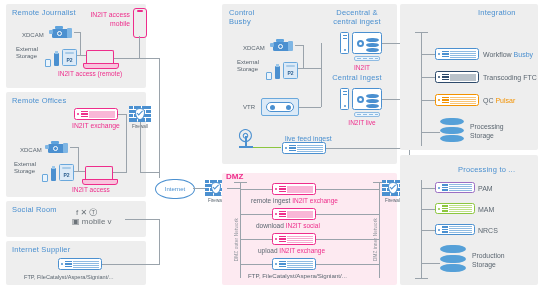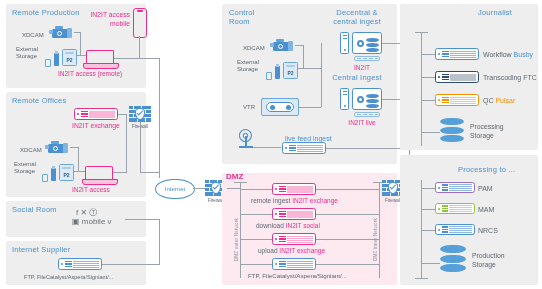--- a/index.html
+++ b/index.html
@@ -115,21 +115,21 @@
   .vtr .tape:before{left:2.5px;} .vtr .tape:after{right:2.5px;}
   
   .ant{position:absolute;color:#4b90d0;font-size:17px;line-height:17px;}
   .vtext{position:absolute;font-size:4.6px;color:#8a9199;writing-mode:vertical-rl;transform:rotate(180deg);letter-spacing:.2px;}
   .sm{position:absolute;color:#6b7278;font-size:8px;line-height:9px;}
 </style>
 </head>
 <body>
 
 <div class="panel" style="left:6px;top:4px;width:140px;height:84px;"></div>
-<div class="ptitle" style="left:12px;top:8px;">Remote Production</div>
+<div class="ptitle" style="left:12px;top:8px;">Remote Journalist</div>
 
 <div class="cam" style="left:48px;top:25px;width:26px;height:14px;">
   <div class="body"></div>
     <div class="top"></div>
     <div class="lens"></div>
     <div class="hand"></div>
     <div class="lensr"></div>
 </div>
 <div class="lbl" style="left:22px;top:32px;">XDCAM</div>
 
@@ -246,21 +246,21 @@
 
 <div class="fw" style="left:205px;top:180px;">
   <div class="brick"></div>
     <div class="shield"></div>
     <div class="chk"></div>
 </div>
 <div class="lbl" style="left:208px;top:197px;font-size:4.6px;">Firewall</div>
 
 <div class="panel" style="left:222px;top:4px;width:175px;height:160px;"></div>
 <div class="ptitle" style="left:229px;top:8px;">Control
-Room</div>
+Busby</div>
 
 <div class="cam" style="left:269px;top:38px;width:26px;height:14px;">
   <div class="body"></div>
     <div class="top"></div>
     <div class="lens"></div>
     <div class="hand"></div>
     <div class="lensr"></div>
 </div>
 <div class="lbl" style="left:243px;top:45px;">XDCAM</div>
 <div class="lbl" style="left:237px;top:59px;white-space:pre-line;">External
@@ -435,21 +435,21 @@
 <div class="fw" style="left:382px;top:180px;">
   <div class="brick"></div>
     <div class="shield"></div>
     <div class="chk"></div>
 </div>
 <div class="lbl" style="left:385px;top:197px;font-size:4.6px;">Firewall</div>
 <div class="ln v" style="left:409px;top:43px;height:200px;"></div>
 <div class="ln h" style="left:404px;top:188px;width:6px;"></div>
 
 <div class="panel" style="left:400px;top:4px;width:138px;height:146px;"></div>
-<div class="ptitle" style="left:478px;top:8px;">Journalist</div>
+<div class="ptitle" style="left:478px;top:8px;">Integration</div>
 
 <div class="ln v" style="left:421px;top:32px;height:114px;"></div>
 <div class="ln h" style="left:415px;top:32px;width:13px;"></div>
 
 <div class="srv" style="left:435px;top:48px;width:44px;height:12px;">
   <span class="dot"></span>
     <span class="bars">
       <i style="width:7px"></i>
       <i style="width:7px"></i>
       <i style="width:7px"></i>

